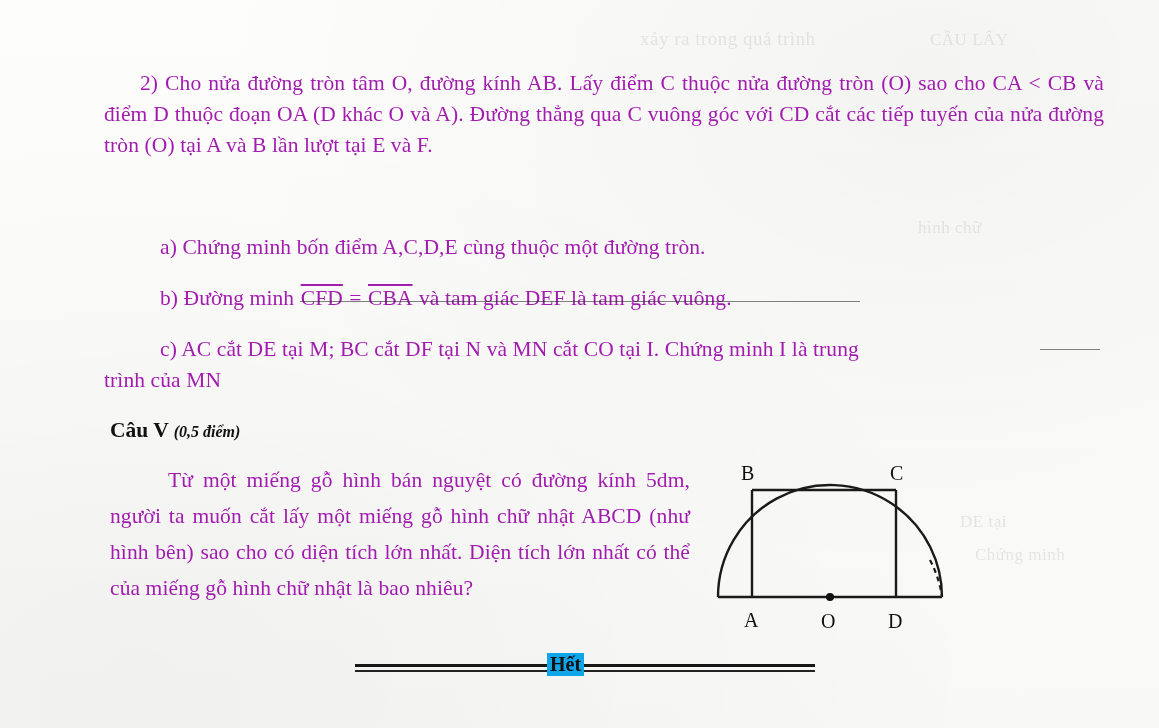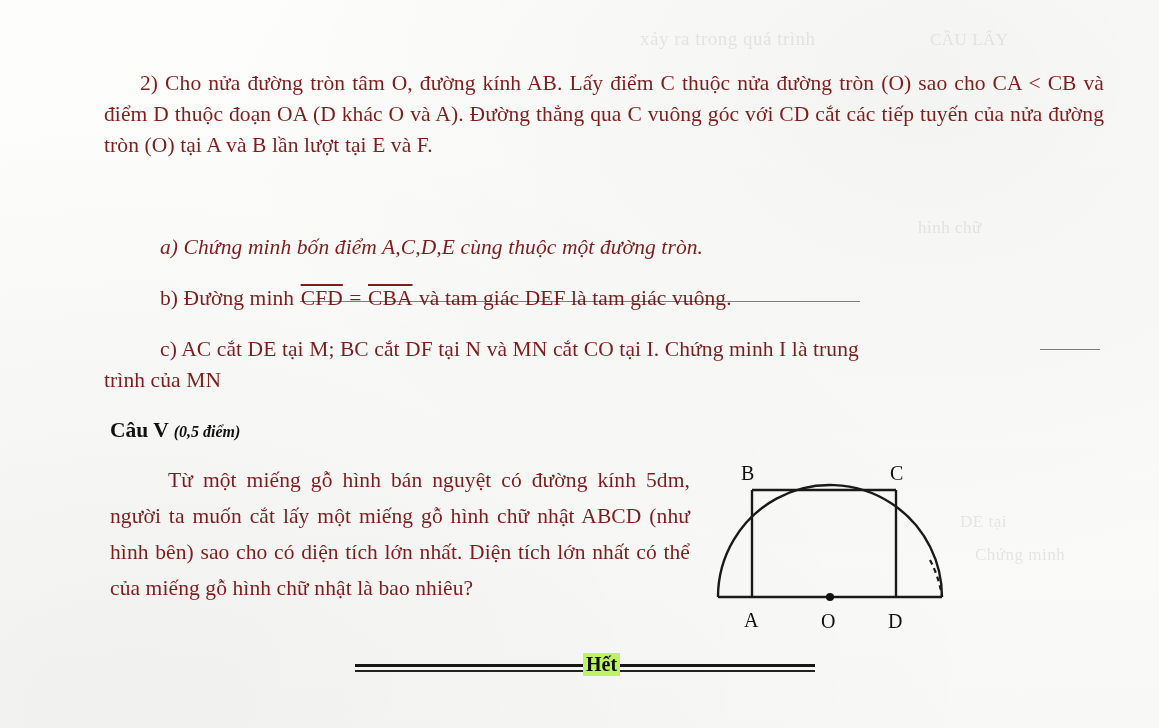--- a/index.html
+++ b/index.html
@@ -38,35 +38,34 @@
     position: absolute;
     left: 0;
     top: 0;
     width: 1159px;
     height: 728px;
   }
   .para {
     position: absolute;
     font-size: 21.5px;
     line-height: 31px;
-    color: #7f1d1d;
+    color: #a21caf;
     letter-spacing: 0.1px;
   }
   .blk-2 {
     left: 104px;
     top: 68px;
     width: 1000px;
     text-indent: 36px;
     text-align: justify;
   }
   .blk-a {
     left: 160px;
     top: 232px;
     width: 940px;
-    font-style: italic;
   }
   .blk-b {
     left: 160px;
     top: 283px;
     width: 940px;
   }
   .blk-c {
     left: 160px;
     top: 334px;
     width: 950px;
@@ -128,26 +127,25 @@
     left: 0;
     top: 15px;
     width: 460px;
     height: 2px;
     background: #222222;
   }
   .het {
     position: absolute;
     left: 192px;
     top: -2px;
-    background: #bef264;
+    background: #0ea5e9;
     padding: 0 3px;
     font-size: 20px;
     font-weight: bold;
     font-family: "Liberation Serif", serif;
-    margin-left: 36px;
   }
   .strike-line {
     position: absolute;
     height: 1px;
     background: rgba(30,30,30,0.55);
   }
 </style>
 </head>
 <body>
 

